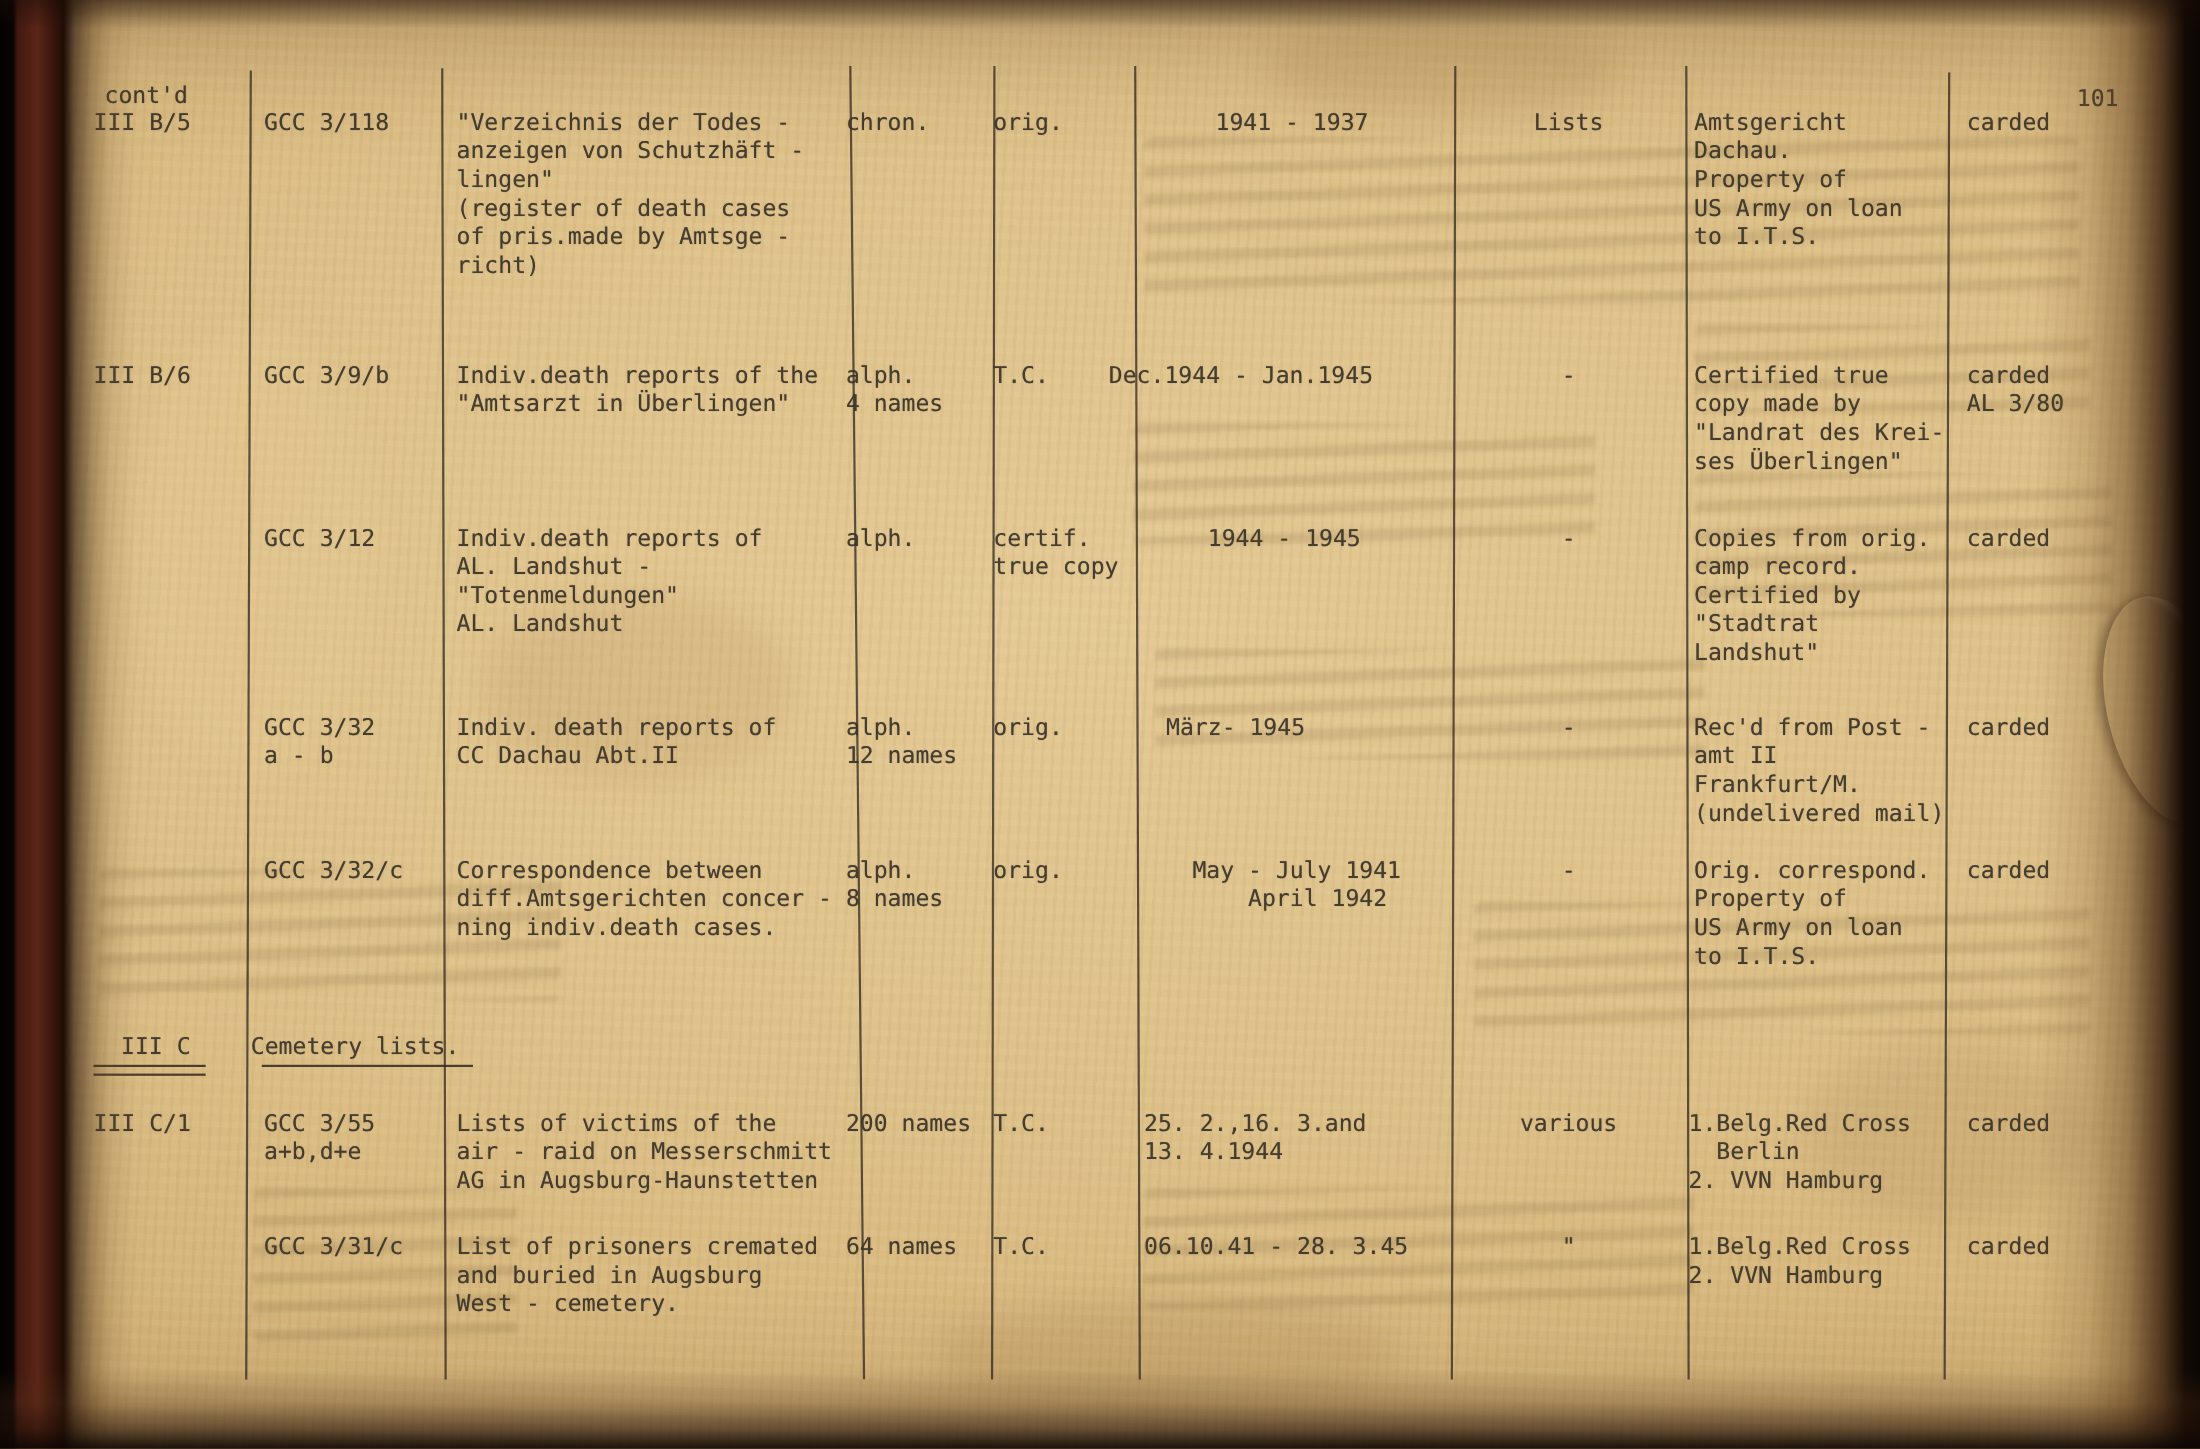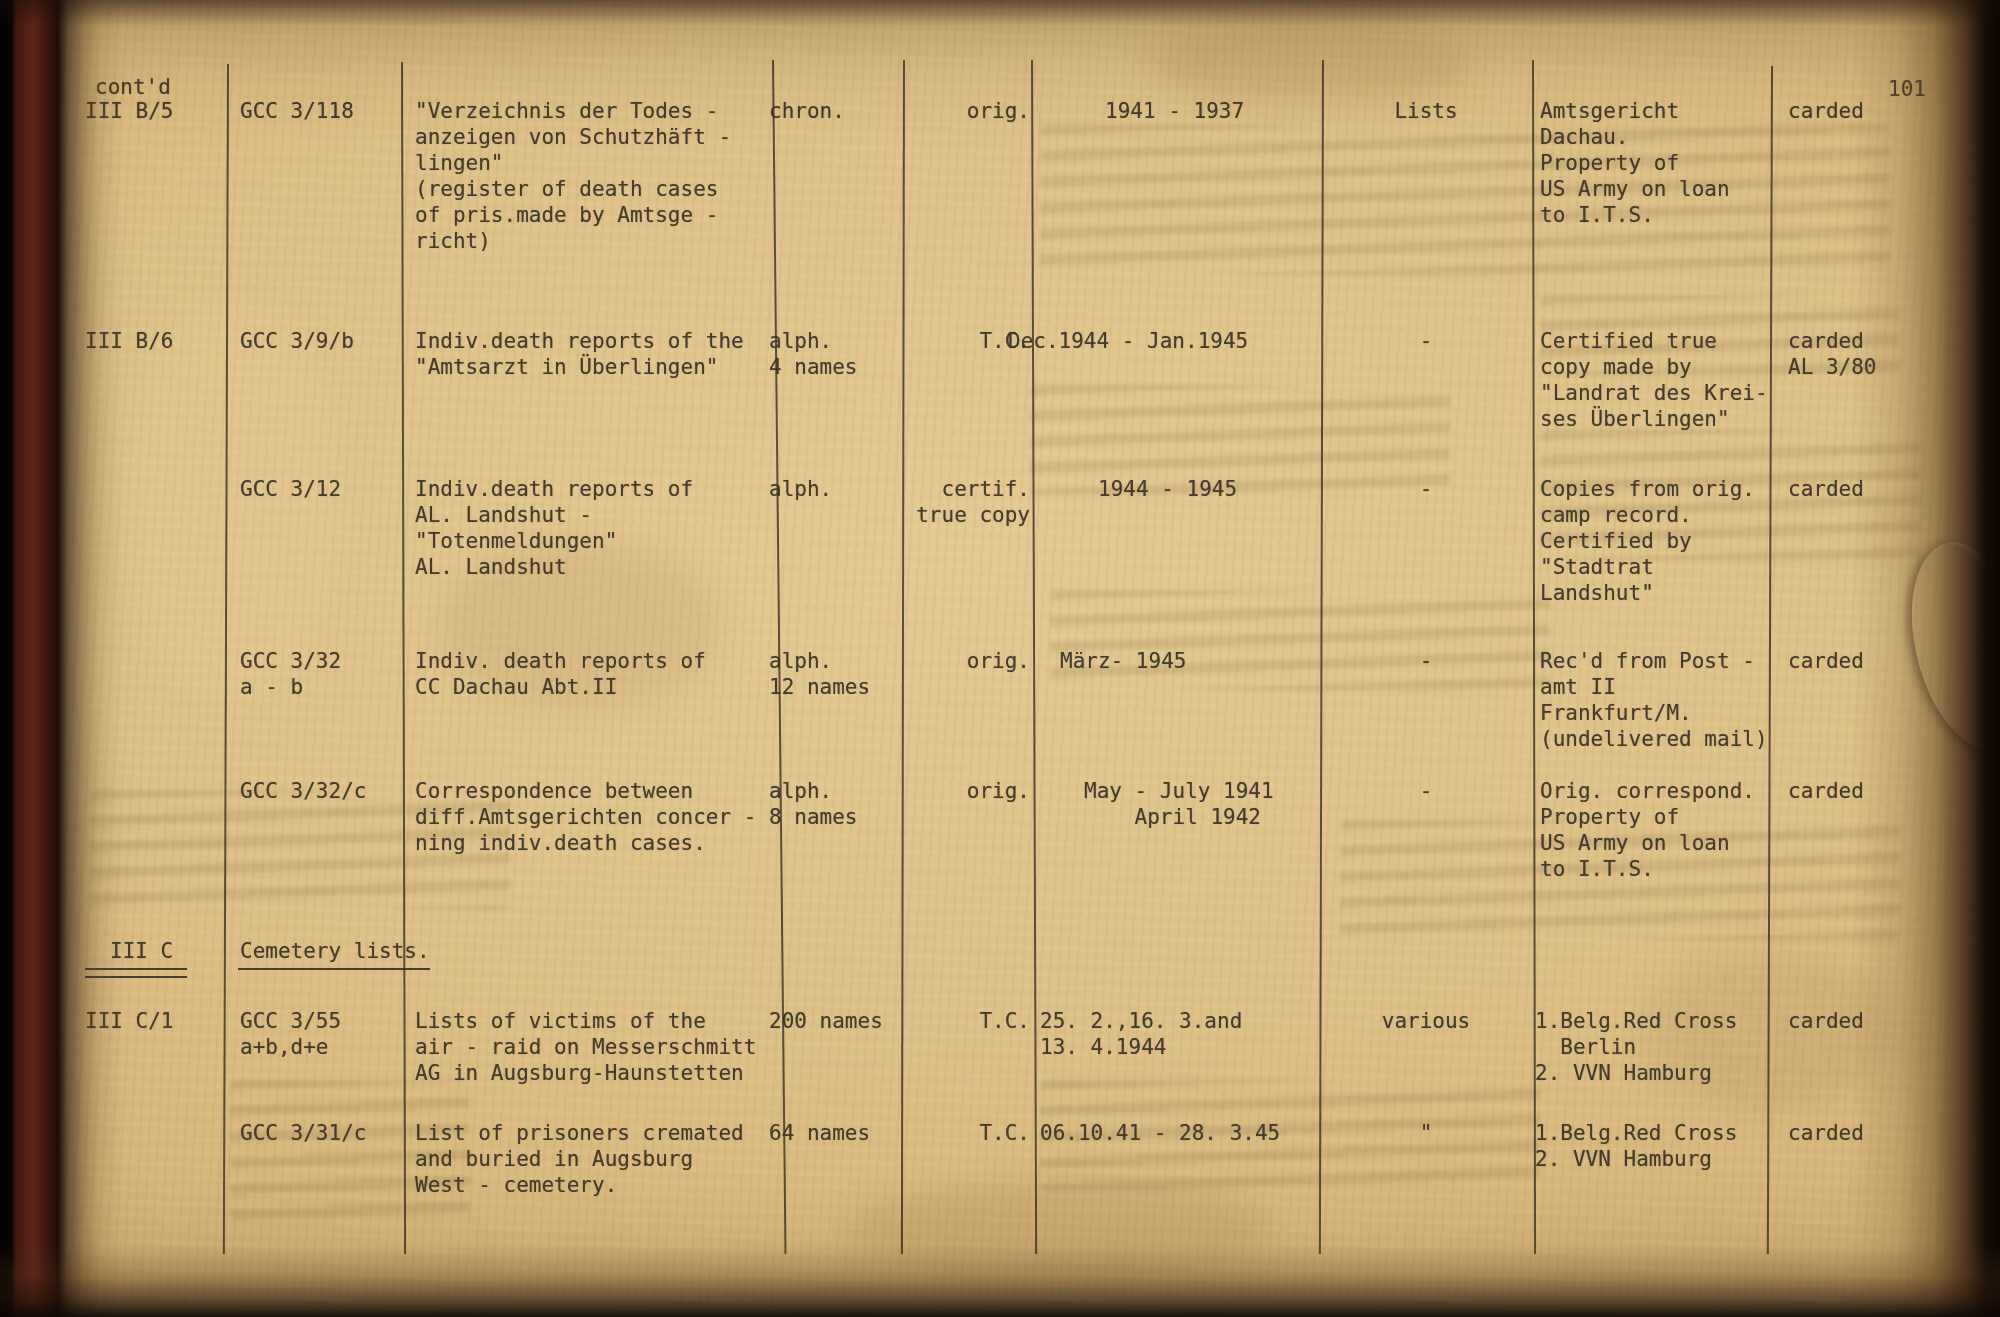--- a/index.html
+++ b/index.html
@@ -13,21 +13,21 @@
                    repeating-linear-gradient(2deg, rgba(255,240,210,.05) 0 5px, rgba(0,0,0,0) 5px 13px)}
   .vignette{position:absolute;inset:0;pointer-events:none;
         box-shadow:inset 0 0 130px rgba(70,40,15,.45), inset 0 0 34px rgba(80,50,20,.25)}
   .cell{position:absolute;top:0;font-size:21px;line-height:26px;color:#3b352a;white-space:pre-wrap;
         text-shadow:0 0 1px rgba(59,53,42,.55);opacity:.94}
   .row{position:absolute;left:0;width:100%;height:0}
   .col-section{left:85px;width:150px}
   .col-ref{left:240px;width:158px}
   .col-desc{left:415px;width:352px}
   .col-order{left:769px;width:132px;text-align:left}
-  .col-type{left:903px;width:127px;text-align:right}
+  .col-type{left:903px;width:127px;text-align:left}
   .col-dates{width:300px}
   .col-lang{left:1326px;width:200px;text-align:center}
   .col-remarks{left:1540px;width:236px}
   .col-status{left:1788px;width:170px}
   .vline{position:absolute;width:2px;background:rgba(52,44,34,.78);transform-origin:top center}
   .rule{position:absolute;height:2px;background:rgba(52,44,34,.88)}
   .bleed{position:absolute;border-radius:8px;filter:blur(2px);
         background:repeating-linear-gradient(178deg, rgba(118,92,50,.16) 0 10px, rgba(118,92,50,0) 10px 26px)}
   .stain{position:absolute;border-radius:50%;filter:blur(16px)}
   .edge-left{position:absolute;left:0;top:0;bottom:0;width:122px;pointer-events:none;
@@ -162,21 +162,21 @@
     April 1942</div>
     <div class="cell col-lang">-</div>
     <div class="cell col-remarks">Orig. correspond.
 Property of
 US Army on loan
 to I.T.S.</div>
     <div class="cell col-status">carded</div>
   </div>
 
   <div class="cell" style="left:110px;top:938px">III C</div>
-  <div class="cell" style="left:240px;top:938px">Cemetery lists.</div>
+  <div class="cell" style="left:228px;top:938px">Cemetery lists.</div>
   <div class="rule" style="left:85px;top:968px;width:102px"></div>
   <div class="rule" style="left:85px;top:976px;width:102px"></div>
   <div class="rule" style="left:238px;top:968px;width:192px"></div>
 
   <div class="row" style="top:1008px">
     <div class="cell col-section">III C/1</div>
     <div class="cell col-ref">GCC 3/55
 a+b,d+e</div>
     <div class="cell col-desc">Lists of victims of the
 air - raid on Messerschmitt

